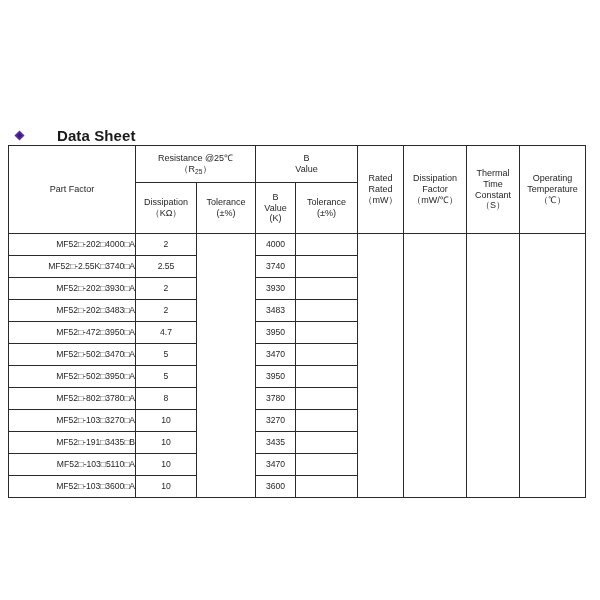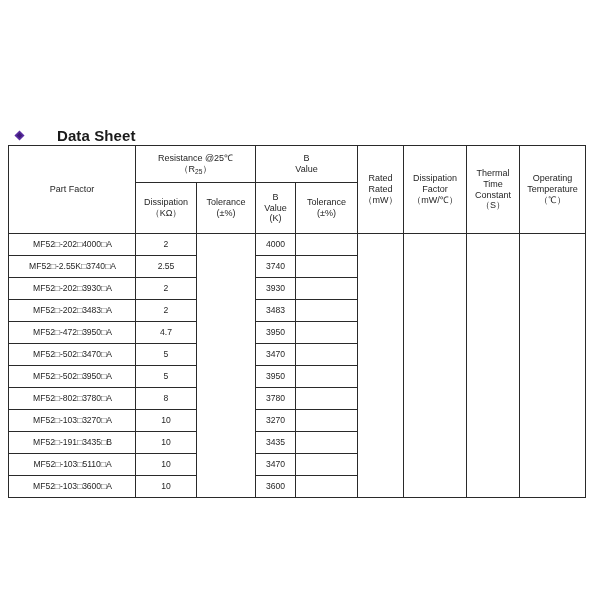--- a/index.html
+++ b/index.html
@@ -69,21 +69,21 @@
   .hdr-tall { height: 78px; }
   .hdr-top  { height: 32px; }
   .hdr-sub  { height: 46px; }
 
   
   .sheet-table tbody td {
     height: 21px;
     font-size: 8.6px;
   }
   td.part-cell {
-    text-align: center;
+    text-align: right;
     padding-left: 1px;
     white-space: nowrap;
     letter-spacing: -0.05px;
   }
   
   td.blank-col {
     border-top: 0;
     border-bottom: 0;
   }
   tbody tr:first-child td.blank-col { border-top: 1px solid #2a2a2a; }

